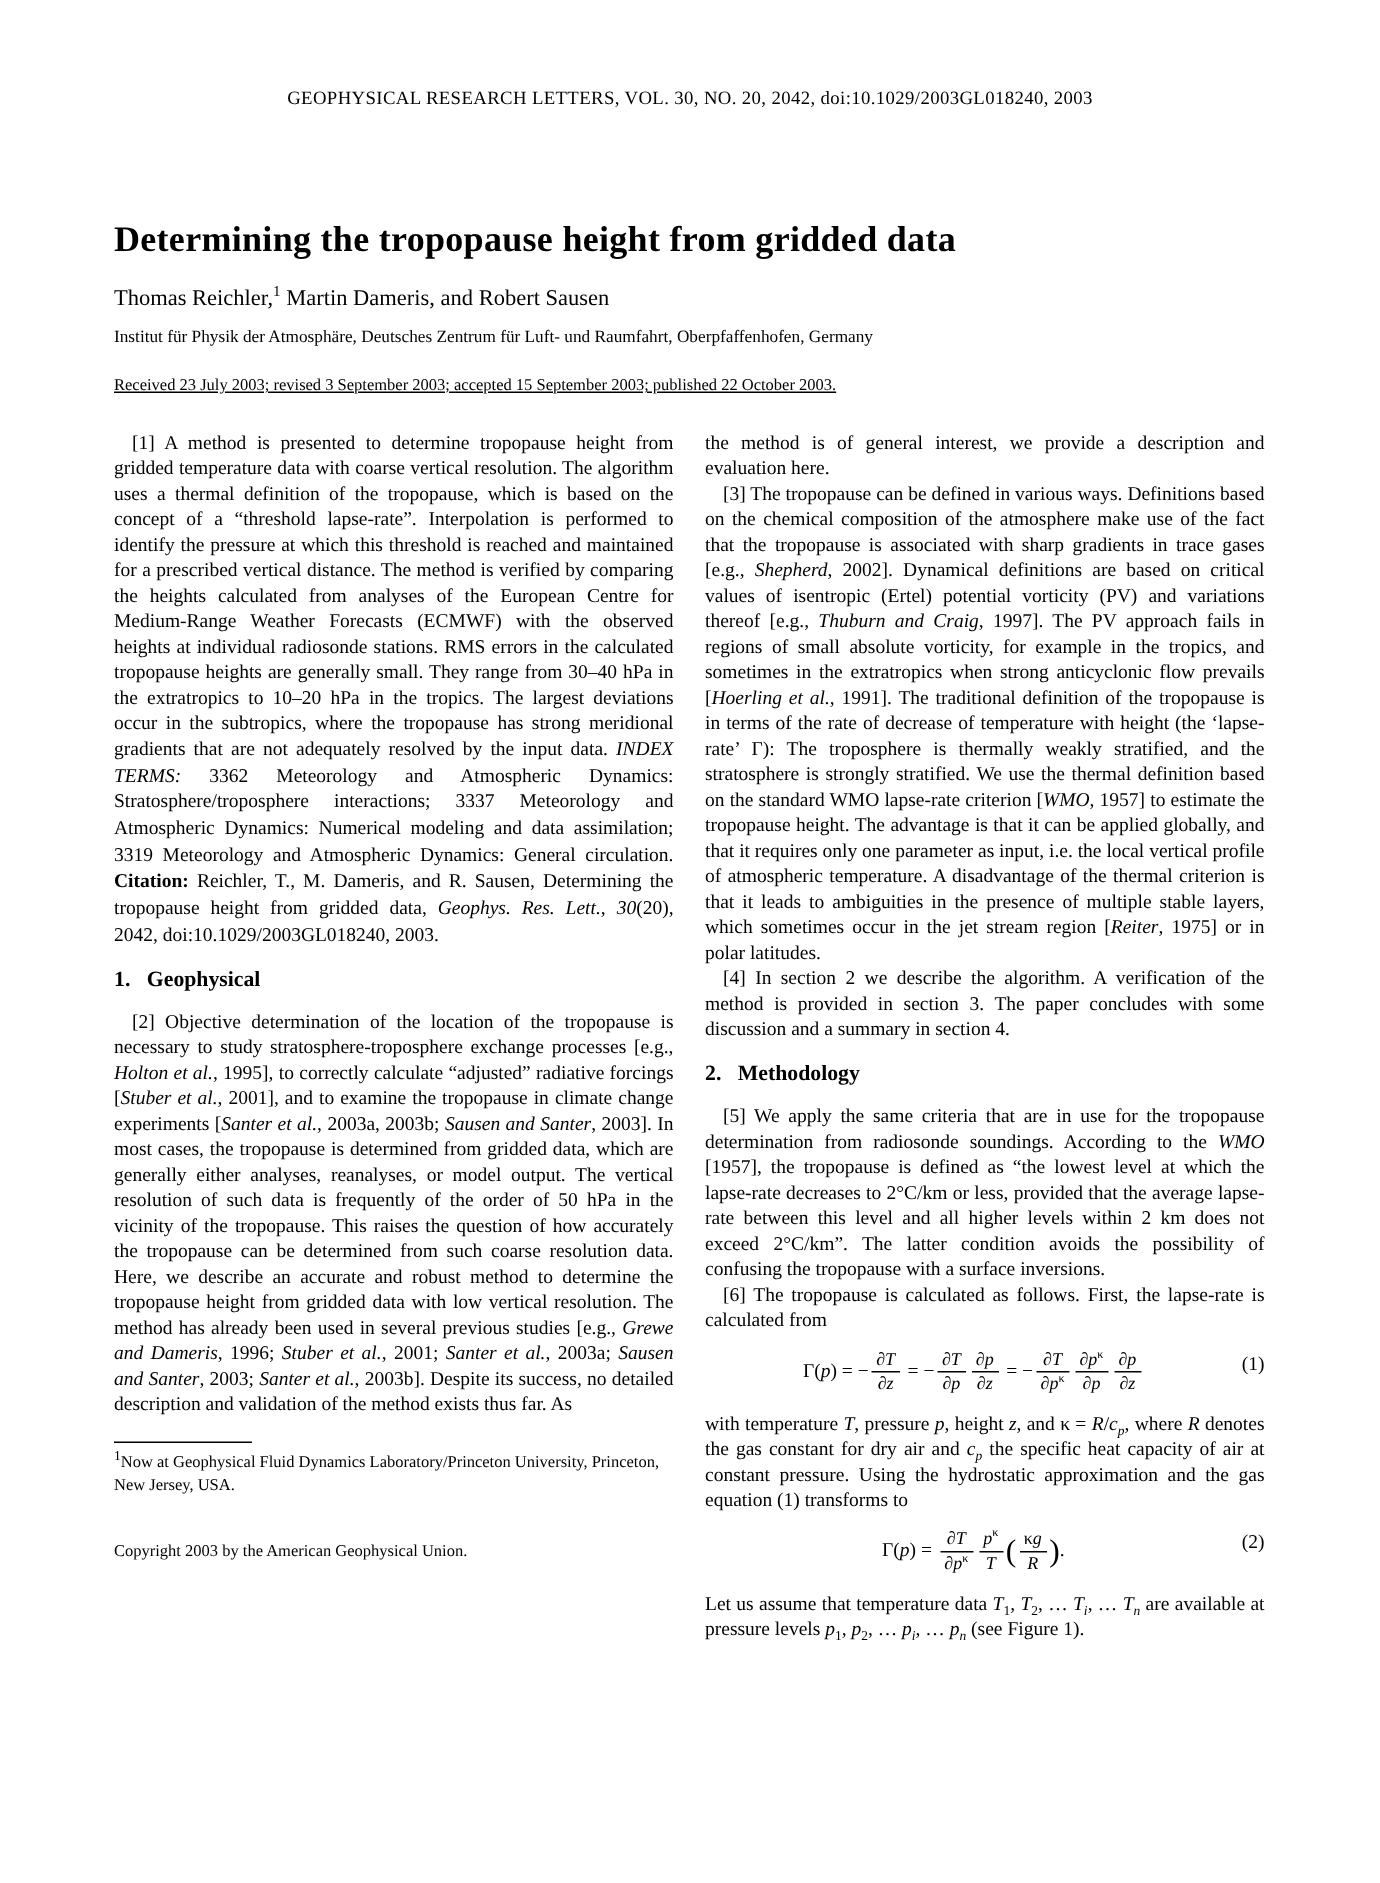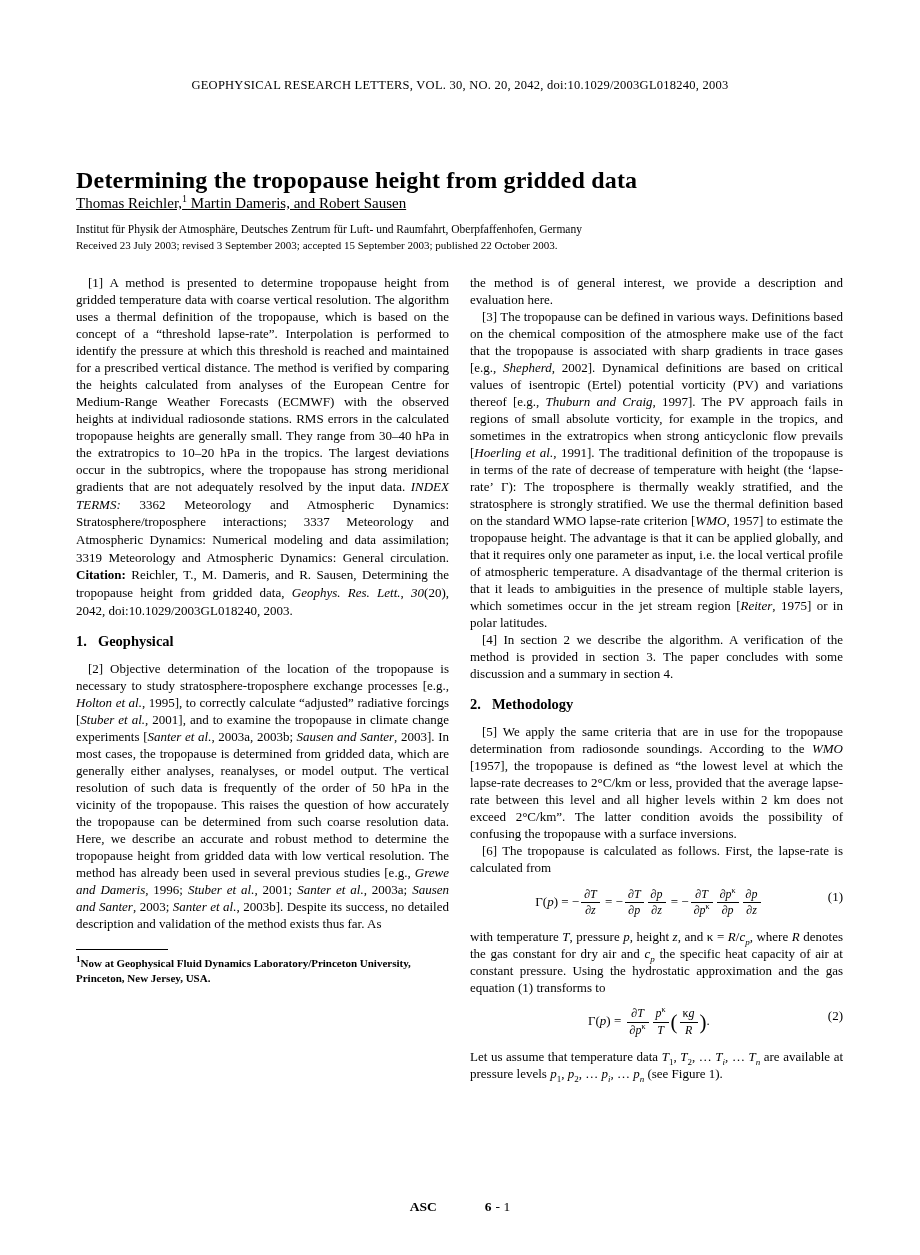--- a/index.html
+++ b/index.html
@@ -5,39 +5,39 @@
   * { margin:0; padding:0; box-sizing:border-box; }
   html, body { background:#ffffff; }
   body {
     width:920px; height:1255px;
     font-family:"Liberation Serif", serif;
     color:#000;
   }
   .page {
     position:relative;
     width:920px; height:1255px;
-    padding:78px 76px 0;
+    padding:58px 76px 0;
     overflow:hidden;
   }
   .journal-header {
     text-align:center;
     font-size:12.5px;
     letter-spacing:0.25px;
     white-space:nowrap;
   }
   .title {
     margin-top:74px;
     font-size:24px;
     font-weight:bold;
     letter-spacing:0.2px;
   }
-  .authors { margin-top:1px; font-size:15px;text-decoration:underline; }
+  .authors { margin-top:17px; font-size:15px; }
   .authors sup { font-size:10px; }
   .affiliation { margin-top:11px; font-size:11.5px; }
-  .received { margin-top:4px; font-size:11px; }
+  .received { margin-top:20px; font-size:11px;text-decoration:underline; }
   .columns { display:flex; gap:21px; margin-top:23px; }
   .col { width:373px; text-align:justify; font-size:13px; line-height:1.31; }
   .para { margin:0; }
   .para.indent { text-indent:12px; }
   .small { font-size:13px; line-height:1.28; }
   .section-heading {
     display:flex; gap:11px;
     text-align:left;
     font-size:14.5px; font-weight:bold;
     margin:13px 0 9px;
@@ -51,21 +51,21 @@
     display:inline-block; vertical-align:middle;
     text-align:center; font-size:12px; line-height:1.15;
     margin:0 2px;
   }
   .frac .num { display:block; border-bottom:1px solid #000; padding:0 3px 1px; }
   .frac .den { display:block; padding:1px 3px 0; }
   .frac sup { font-size:8px; }
   .bigp { font-size:21px; vertical-align:middle; font-weight:normal; }
   .footnote-block { margin-top:17px; text-align:left; }
   .footnote-rule { width:92px; border-top:1px solid #000; margin-bottom:6px; }
-  .footnote { font-size:11px; line-height:1.3; text-align:left;font-weight:bold; }
+  .footnote { font-size:11px; line-height:1.3; text-align:left; }
   .copyright { margin-top:30px; font-size:11px; line-height:1.35; text-align:left; }
   .footer {
     position:absolute; bottom:40px; left:0;
     width:920px; text-align:center;
     font-size:13.5px;
   }
   .footer .asc { font-weight:bold; margin-right:48px; }
   .footer .num-bold { font-weight:bold; margin-right:4px; }
 </style>
 </head>
@@ -96,20 +96,21 @@
       </h2>
 
       <p class="para indent">[2] Objective determination of the location of the tropopause is necessary to study stratosphere-troposphere exchange processes [e.g., <i>Holton et al.</i>, 1995], to correctly calculate “adjusted” radiative forcings [<i>Stuber et al.</i>, 2001], and to examine the tropopause in climate change experiments [<i>Santer et al.</i>, 2003a, 2003b; <i>Sausen and Santer</i>, 2003]. In most cases, the tropopause is determined from gridded data, which are generally either analyses, reanalyses, or model output. The vertical resolution of such data is frequently of the order of 50 hPa in the vicinity of the tropopause. This raises the question of how accurately the tropopause can be determined from such coarse resolution data. Here, we describe an accurate and robust method to determine the tropopause height from gridded data with low vertical resolution. The method has already been used in several previous studies [e.g., <i>Grewe and Dameris</i>, 1996; <i>Stuber et al.</i>, 2001; <i>Santer et al.</i>, 2003a; <i>Sausen and Santer</i>, 2003; <i>Santer et al.</i>, 2003b]. Despite its success, no detailed description and validation of the method exists thus far. As</p>
 
       <div class="footnote-block">
         <div class="footnote-rule"></div>
         <p class="footnote"><sup>1</sup>Now at Geophysical Fluid Dynamics Laboratory/Princeton University, Princeton, New Jersey, USA.</p>
       </div>
 
       <div class="copyright">
+        <div>Copyright 2003 by the American Geophysical Union.</div>
       </div>
     </div>
 
     <div class="col">
       <p class="para">the method is of general interest, we provide a description and evaluation here.</p>
 
       <p class="para indent">[3] The tropopause can be defined in various ways. Definitions based on the chemical composition of the atmosphere make use of the fact that the tropopause is associated with sharp gradients in trace gases [e.g., <i>Shepherd</i>, 2002]. Dynamical definitions are based on critical values of isentropic (Ertel) potential vorticity (PV) and variations thereof [e.g., <i>Thuburn and Craig</i>, 1997]. The PV approach fails in regions of small absolute vorticity, for example in the tropics, and sometimes in the extratropics when strong anticyclonic flow prevails [<i>Hoerling et al.</i>, 1991]. The traditional definition of the tropopause is in terms of the rate of decrease of temperature with height (the ‘lapse-rate’ Γ): The troposphere is thermally weakly stratified, and the stratosphere is strongly stratified. We use the thermal definition based on the standard WMO lapse-rate criterion [<i>WMO</i>, 1957] to estimate the tropopause height. The advantage is that it can be applied globally, and that it requires only one parameter as input, i.e. the local vertical profile of atmospheric temperature. A disadvantage of the thermal criterion is that it leads to ambiguities in the presence of multiple stable layers, which sometimes occur in the jet stream region [<i>Reiter</i>, 1975] or in polar latitudes.</p>
 
       <p class="para indent">[4] In section 2 we describe the algorithm. A verification of the method is provided in section 3. The paper concludes with some discussion and a summary in section 4.</p>
 
@@ -132,17 +133,14 @@
       <div class="eq-row">
         <span class="eq-body">Γ(<i>p</i>) = <span class="frac"><span class="num">∂<i>T</i></span><span class="den">∂<i>p</i><sup>κ</sup></span></span><span class="frac"><span class="num"><i>p</i><sup>κ</sup></span><span class="den"><i>T</i></span></span><span class="bigp">(</span><span class="frac"><span class="num">κ<i>g</i></span><span class="den"><i>R</i></span></span><span class="bigp">)</span>.</span>
         <span class="eq-num">(2)</span>
       </div>
 
       <p class="para">Let us assume that temperature data <i>T</i><sub>1</sub>, <i>T</i><sub>2</sub>, … <i>T<sub>i</sub></i>, … <i>T<sub>n</sub></i> are available at pressure levels <i>p</i><sub>1</sub>, <i>p</i><sub>2</sub>, … <i>p<sub>i</sub></i>, … <i>p<sub>n</sub></i> (see Figure 1).</p>
     </div>
 
   </div>
 
-  <div class="footer">
-    <span class="asc">ASC</span><span class="num-bold">6</span><span>- 1</span>
-  </div>
 
 </div>
 
 </body></html>

